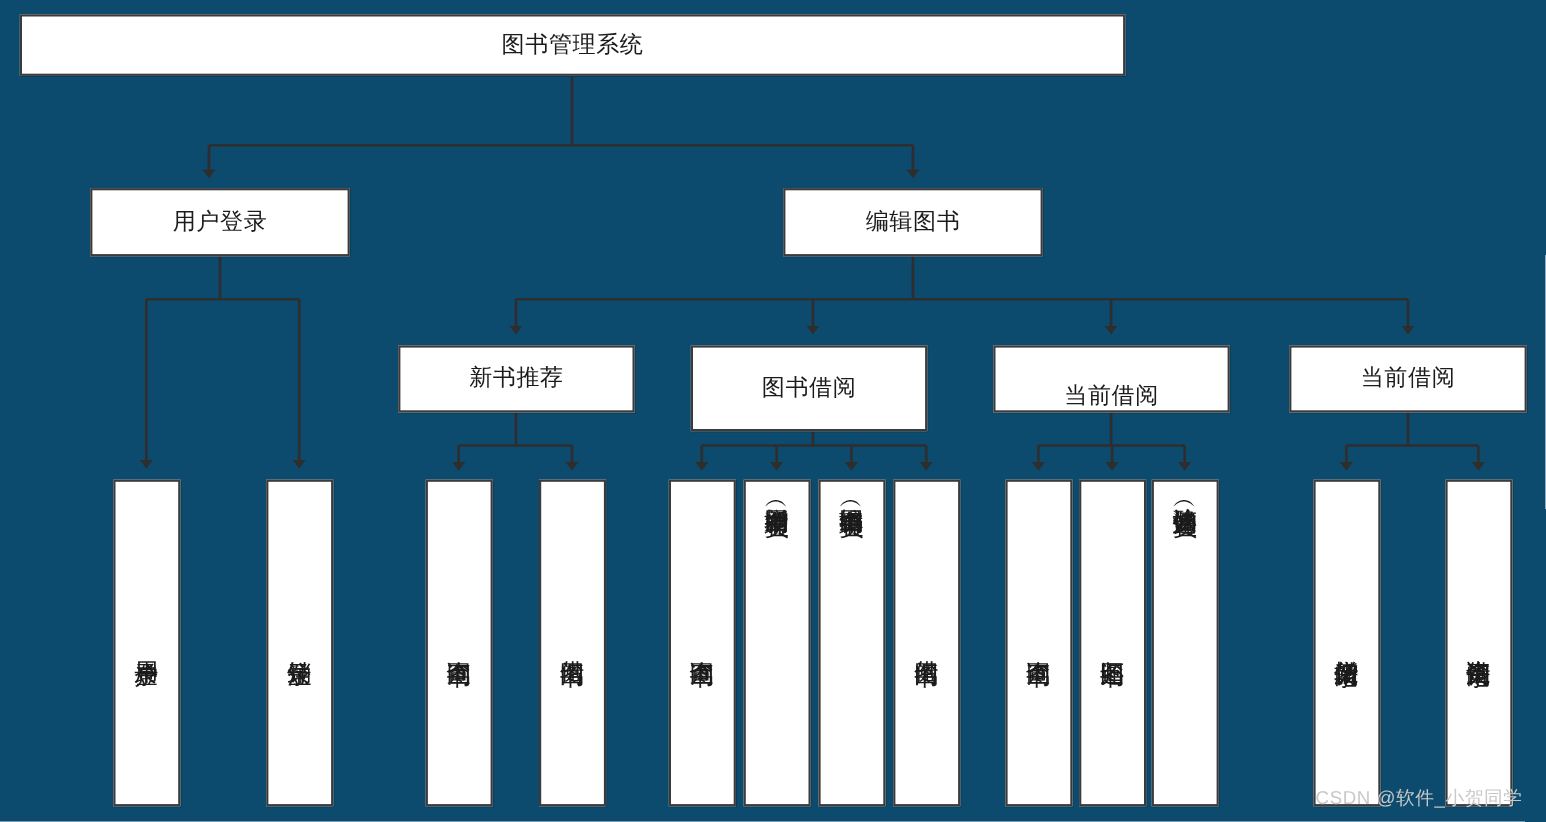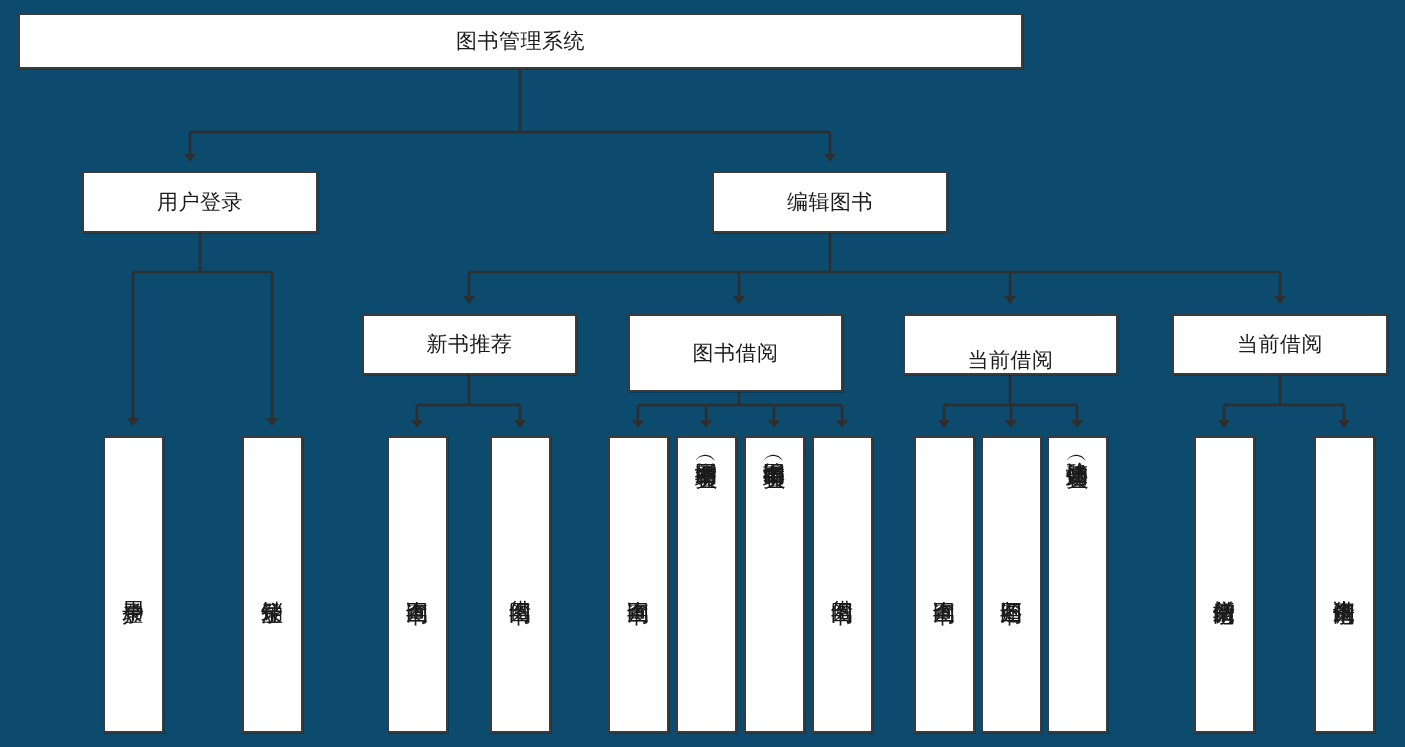--- a/index.html
+++ b/index.html
@@ -184,14 +184,15 @@
     <span class="lbl">确认归还（管理员）</span>
   </div>
 
   <div class="node vert centered" style="left:1194px; top:436px; width:61px; height:297px;">
     <span class="lbl">新增借阅记录</span>
   </div>
   <div class="node vert centered" style="left:1314px; top:436px; width:61px; height:297px;">
     <span class="lbl">查询借阅记录</span>
   </div>
 
+  <div class="watermark" style="left:1196px; top:714px;">CSDN @软件_小贺同学</div>
 
 </div>
 
 </body></html>

